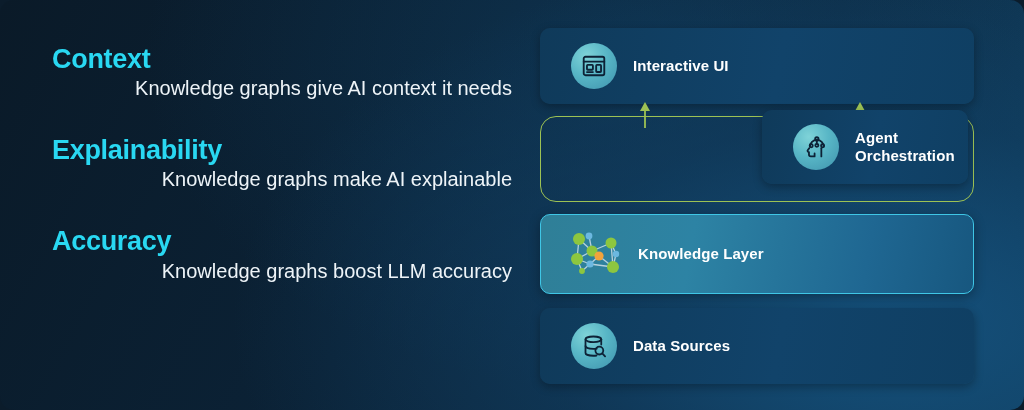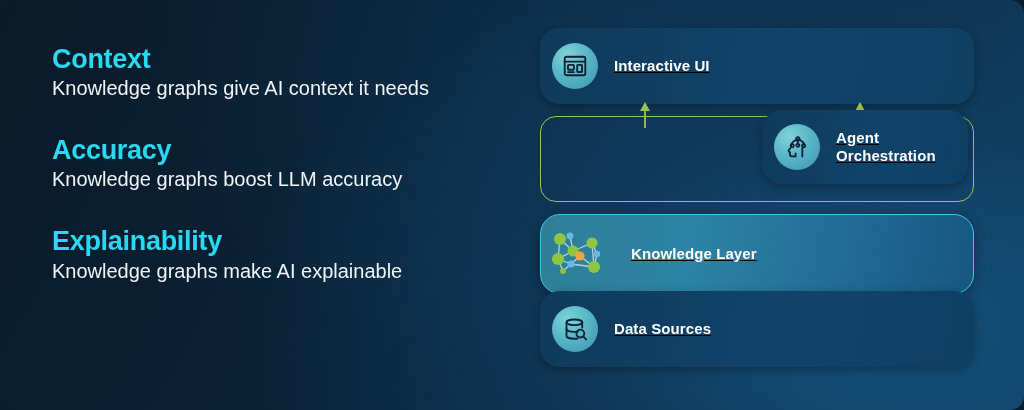--- a/index.html
+++ b/index.html
@@ -36,51 +36,51 @@
     line-height: 1.12;
     color: #29d8f2;
     margin: 0 0 2px 0;
   }
   .benefit-desc {
     font-size: 20px;
     font-weight: normal;
     color: #eef4f8;
     line-height: 1.25;
     margin: 0;
+    text-align: right;
   }
 
   
   #stack {
     position: absolute;
     left: 540px;
     top: 28px;
     width: 434px;
     height: 356px;
   }
 
   .card {
     position: absolute;
     box-sizing: border-box;
-    border-radius: 20px;
+    border-radius: 10px;
     display: flex;
     align-items: center;
-    padding-left: 12px;
-    text-decoration: underline;
+    padding-left: 31px;
   }
 
   .card-dark {
     background: linear-gradient(100deg, #0f3a5a 0%, #11436a 55%, #0f3f63 100%);
     box-shadow: 0 3px 10px rgba(0,0,0,0.30);
   }
 
   #card-interactive-ui {
     left: 0; top: 0; width: 434px; height: 76px;
   }
   #card-data-sources {
-    left: 0; top: 263px; width: 434px; height: 76px;
+    left: 0; top: 280px; width: 434px; height: 76px;
   }
 
   #highlight-group {
     position: absolute;
     left: 0; top: 88px; width: 434px; height: 86px;
     box-sizing: border-box;
     border: 1.6px solid #9dc254;
     border-radius: 16px;
   }
   #card-ai-model {
@@ -88,21 +88,20 @@
   }
   #card-agent-orch {
     left: 222px; top: 82px; width: 206px; height: 74px;
   }
 
   #card-knowledge-layer {
     left: 0; top: 186px; width: 434px; height: 80px;
     background: linear-gradient(100deg, #2f7f97 0%, #2d83a4 35%, #1f6792 75%, #17577f 100%);
     border: 1.5px solid #3fc6e6;
     box-shadow: 0 3px 12px rgba(0,0,0,0.32);
-    gap: 12px;
   }
 
   .icon-circle {
     flex: 0 0 auto;
     width: 46px;
     height: 46px;
     border-radius: 50%;
     background: radial-gradient(circle at 34% 28%, #7fd3d8 0%, #58b6c6 45%, #3f93ad 100%);
     display: flex;
     align-items: center;
@@ -146,27 +145,27 @@
 <div id="canvas">
 
   <div id="left-col">
 
     <div class="benefit">
       <p class="benefit-title">Context</p>
       <p class="benefit-desc">Knowledge graphs give AI context it needs</p>
     </div>
 
     <div class="benefit">
+      <p class="benefit-title">Explainability</p>
+      <p class="benefit-desc">Knowledge graphs make AI explainable</p>
+    </div>
+
+    <div class="benefit">
       <p class="benefit-title">Accuracy</p>
       <p class="benefit-desc">Knowledge graphs boost LLM accuracy</p>
-    </div>
-
-    <div class="benefit">
-      <p class="benefit-title">Explainability</p>
-      <p class="benefit-desc">Knowledge graphs make AI explainable</p>
     </div>
 
   </div>
 
   <div id="stack">
 
     <div class="card card-dark" id="card-interactive-ui">
       <span class="icon-circle">
         <svg width="26" height="26" viewBox="0 0 24 24" fill="none" stroke="#0d2236" stroke-width="1.7" stroke-linecap="round" stroke-linejoin="round">
           <rect x="2.5" y="3.5" width="19" height="17" rx="1.6"></rect>

